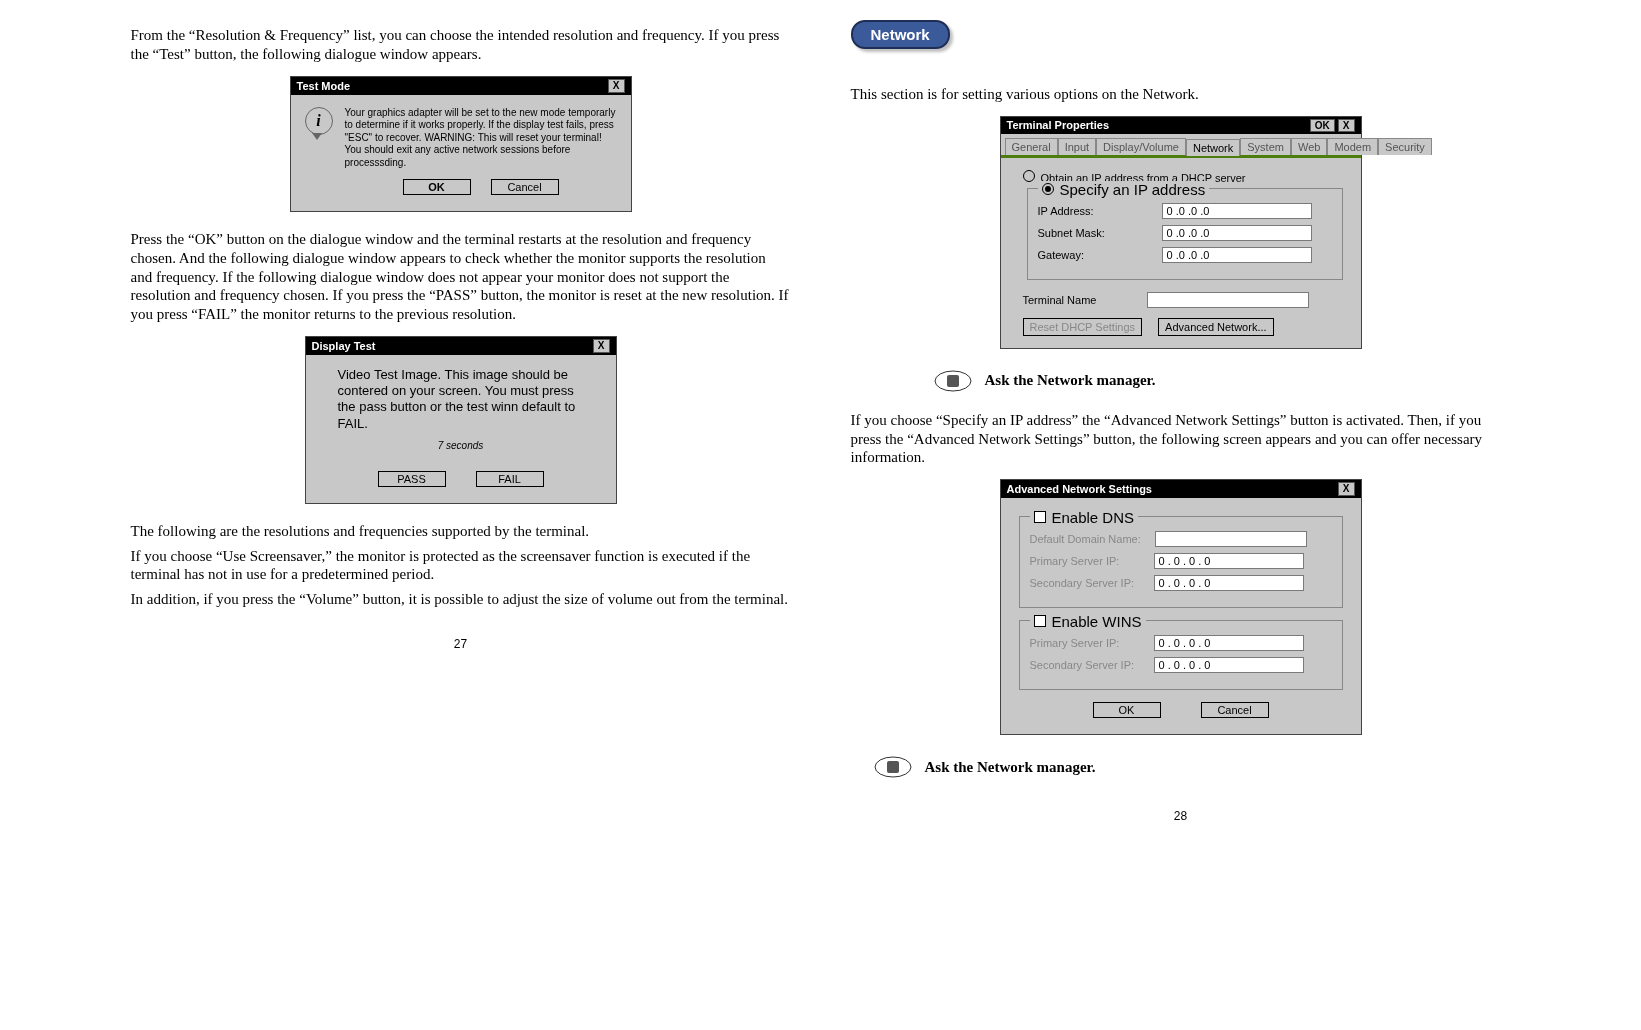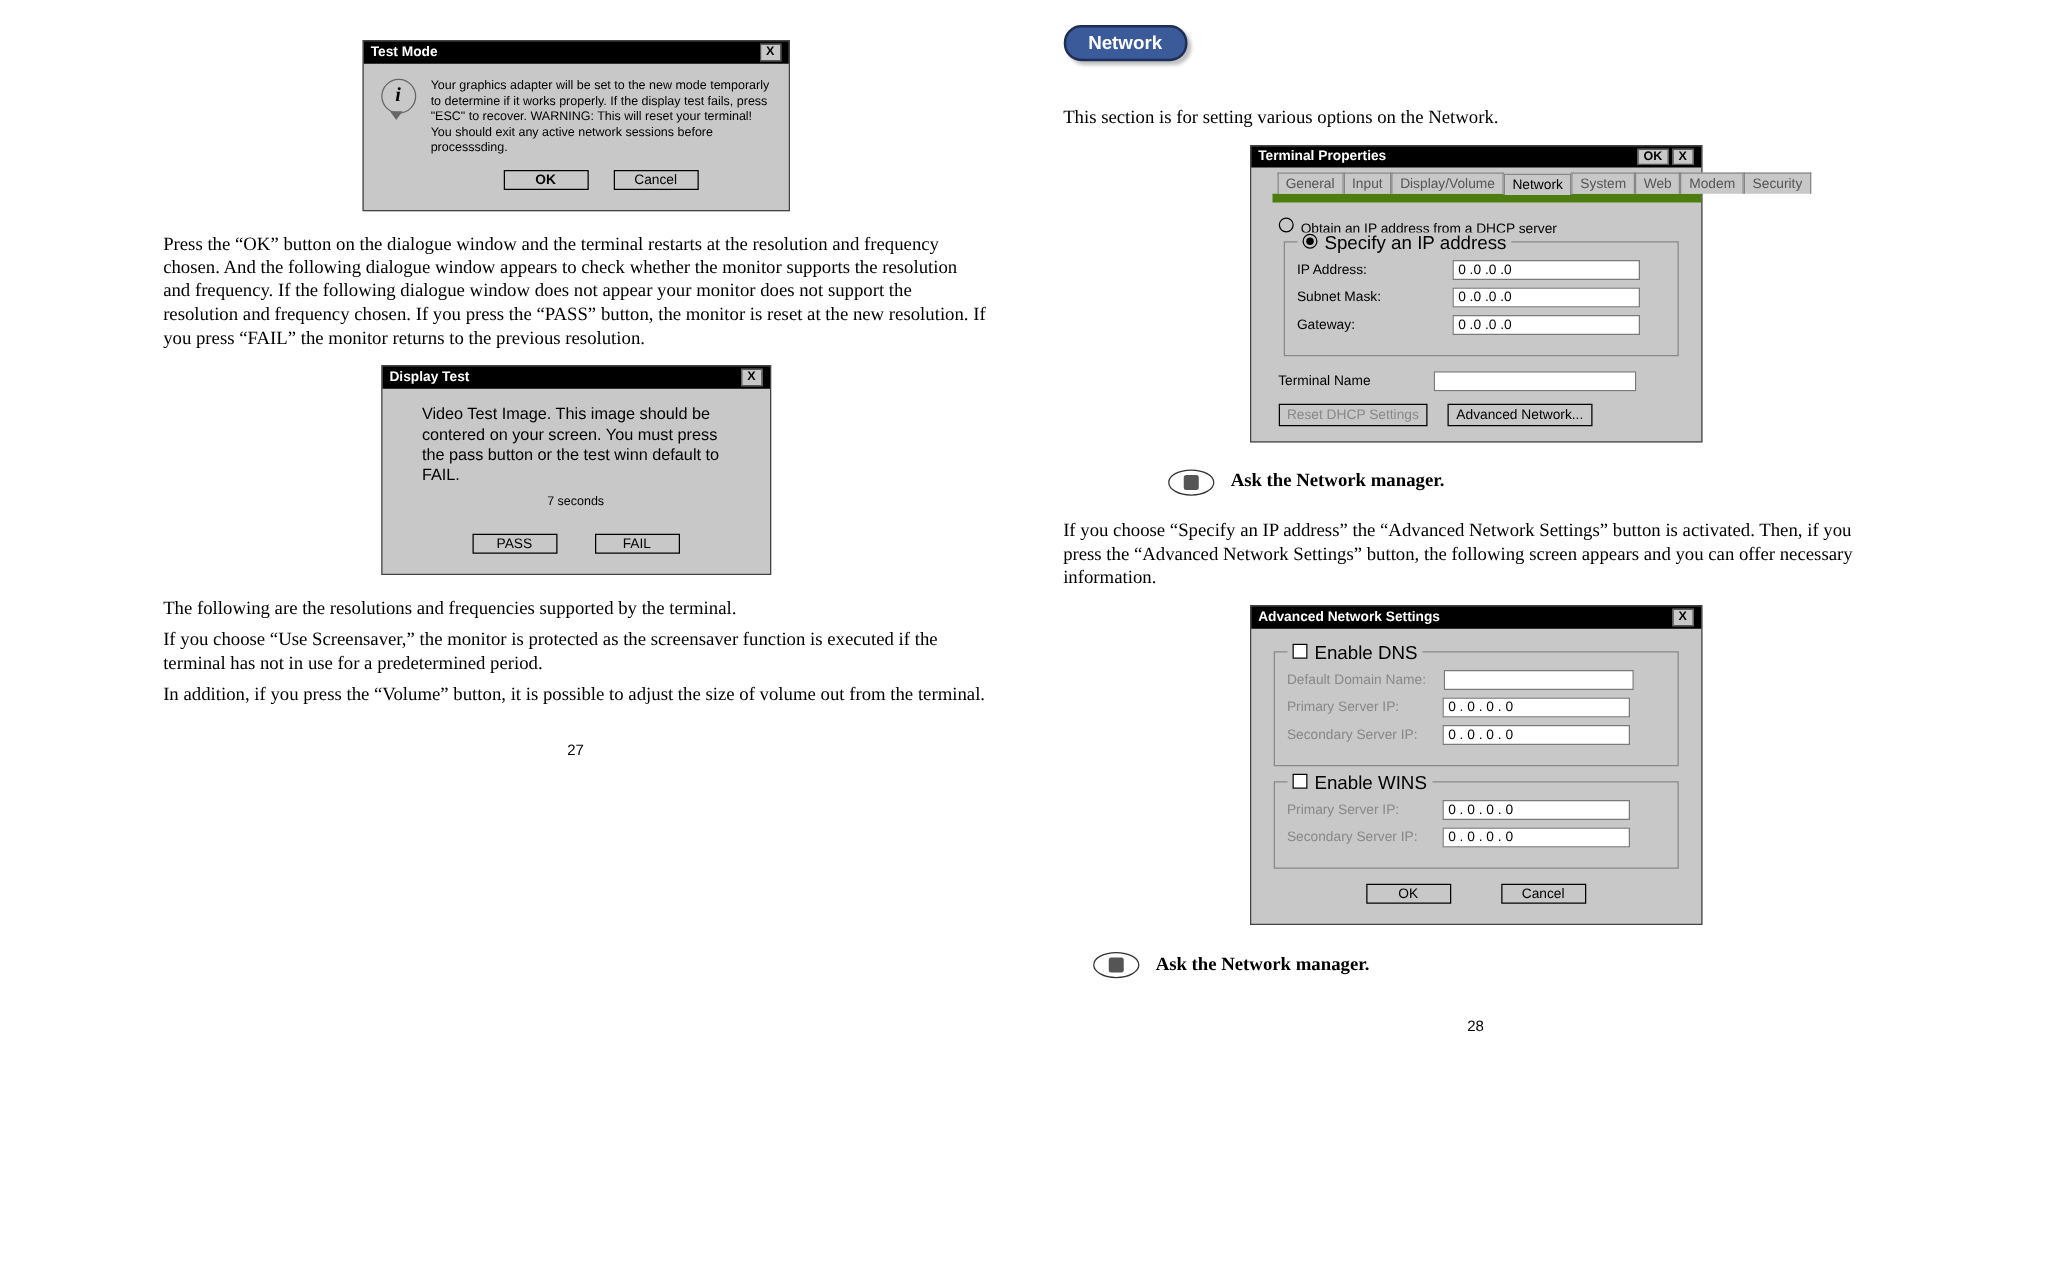--- a/index.html
+++ b/index.html
@@ -97,24 +97,23 @@
   .groupbox .legend {
     position:absolute;
     top:-8px;
     left:10px;
     background:#c8c8c8;
     padding:0 4px;
     font-size:15px;
   }
   .tabrow {
     display:flex;
-    border-bottom:7px solid #4d7c0f;
+    border-bottom:3px solid #4d7c0f;
     padding: 4px 4px 0 4px;
     gap:0;
-    margin-left:17px;
   }
   .tab {
     border:1px solid #888;
     border-bottom:none;
     padding:2px 6px;
     font-size:11px;
     background:#c8c8c8;
     color:#555;
   }
   .tab.active {
@@ -185,20 +184,21 @@
     height:14px;
     width:160px;
     display:inline-block;
   }
 </style>
 </head>
 <body>
 
 <div class="col">
 
+  <p class="body">From the “Resolution &amp; Frequency” list, you can choose the intended resolution and frequency.  If you press the “Test” button, the following dialogue window appears.</p>
 
   <div class="dlg" style="width:340px;">
     <div class="dlg-title">
       <span>Test Mode</span>
       <span class="tb-btn">X</span>
     </div>
     <div class="dlg-body i-icon">
       <div class="bubble">i</div>
       <div style="flex:1;">
         <div style="font-size:10px;line-height:1.25;">Your graphics adapter will be set to the new mode temporarly to determine if it works properly. If the display test fails, press "ESC" to recover.  WARNING: This will reset your terminal!  You should exit any active network sessions before processsding.</div>
@@ -212,21 +212,21 @@
 
   <p class="body">Press the “OK” button on the dialogue window and the terminal restarts at the resolution and frequency chosen. And the following dialogue window appears to check whether the monitor supports the resolution and frequency. If the following dialogue window does not appear your monitor does not support the resolution and frequency chosen. If you press the “PASS” button, the monitor is reset at the new resolution. If you press “FAIL” the monitor returns to the previous resolution.</p>
 
   <div class="dlg" style="width:310px;">
     <div class="dlg-title">
       <span>Display Test</span>
       <span class="tb-btn">X</span>
     </div>
     <div class="dlg-body" style="text-align:center;">
       <div style="font-size:13px; text-align:left; margin:0 18px 8px 18px; line-height:1.25;">Video Test Image.  This image should be contered on your screen.  You must press the pass button or the test winn default to FAIL.</div>
-      <div style="font-size:10px; margin-bottom:20px;">7 seconds</div>
+      <div style="font-size:10px; margin-bottom:20px;font-style:italic;">7 seconds</div>
       <div class="btn-row" style="gap:30px;">
         <span class="btn">PASS</span>
         <span class="btn">FAIL</span>
       </div>
     </div>
   </div>
 
   <p class="body">The following are the resolutions and frequencies supported by the terminal.</p>
 
 

